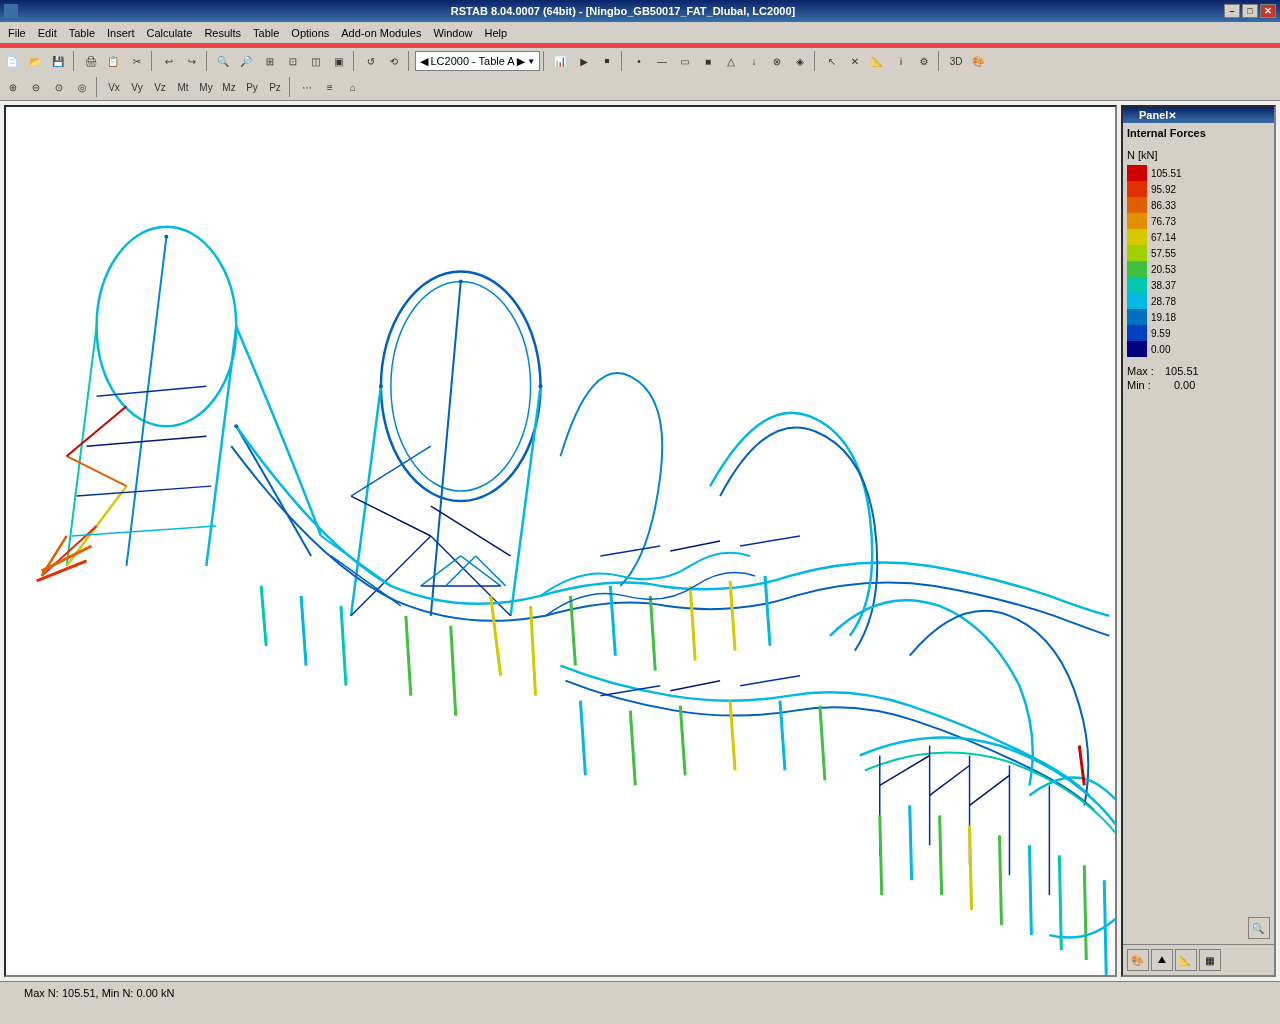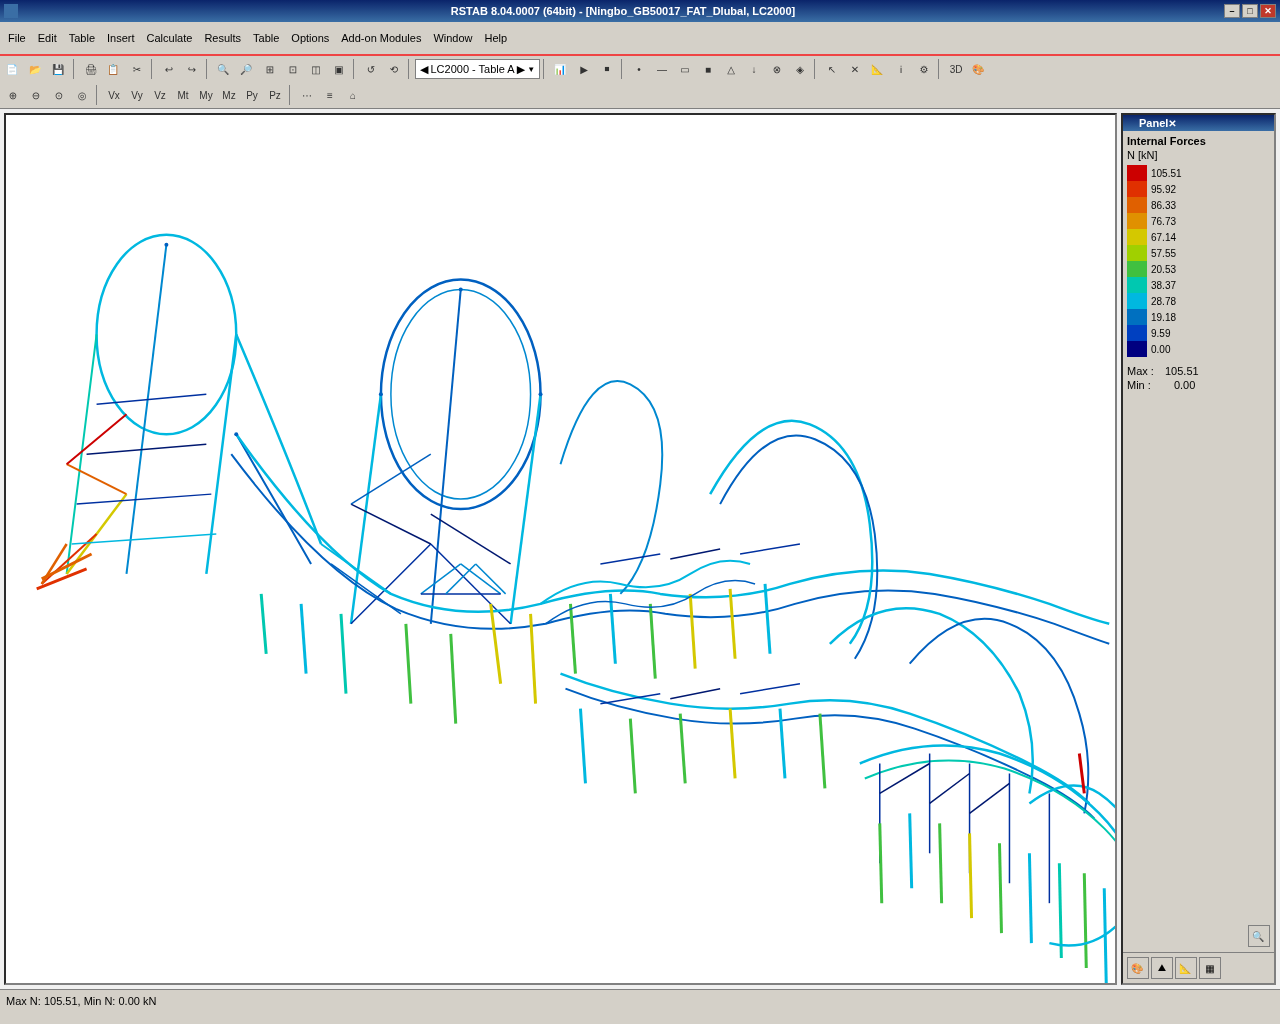--- a/index.html
+++ b/index.html
@@ -20,26 +20,26 @@
     #titlebar-title { flex: 1; text-align: center; color: white; font-size: 11px; font-weight: bold; }
     #titlebar-controls { display: flex; gap: 2px; }
     .title-btn {
       width: 16px; height: 14px; background: #d4d0c8; border: 1px solid #808080;
       display: flex; align-items: center; justify-content: center; font-size: 9px; color: #000; cursor: pointer;
     }
     .title-btn.close { background: #c0392b; color: white; }
 
     
     #menubar {
-      height: 34px;
+      height: 26px;
       background: #d4d0c8;
       display: flex;
       align-items: center;
       padding: 0 2px;
-      border-bottom: 2px solid #ef4444;
+      border-bottom: 5px solid #ef4444;
       text-align: right;
     }
     .menu-item {
       padding: 2px 6px;
       cursor: pointer;
       font-size: 11px;
       color: #000;
     }
 
     
@@ -112,21 +112,21 @@
       align-items: center;
     }
     #panel-close {
       cursor: pointer; color: white; font-size: 10px;
     }
     #panel-content {
       flex: 1;
       padding: 4px;
       overflow: hidden;
     }
-    #panel-title { font-size: 11px; font-weight: bold; margin-bottom: 2px; }
+    #panel-title { font-size: 11px; font-weight: bold; margin-bottom: 10px; }
     #panel-unit { font-size: 11px; margin-bottom: 4px; }
 
     
     #color-scale {
       display: flex;
       gap: 4px;
       margin-top: 2px;
     }
     #scale-bar {
       width: 20px;
@@ -188,21 +188,21 @@
       cursor: pointer; font-size: 10px;
     }
 
     
     #statusbar {
       height: 22px;
       background: #d4d0c8;
       border-top: 1px solid #808080;
       display: flex;
       align-items: center;
-      padding: 0 6px;
+      padding: 0 24px;
       font-size: 11px;
       justify-content: space-between;
     }
     #statusbar-left { flex: 1; }
     #statusbar-right {
       display: flex;
       gap: 2px;
     }
     .status-btn {
       padding: 1px 8px;

